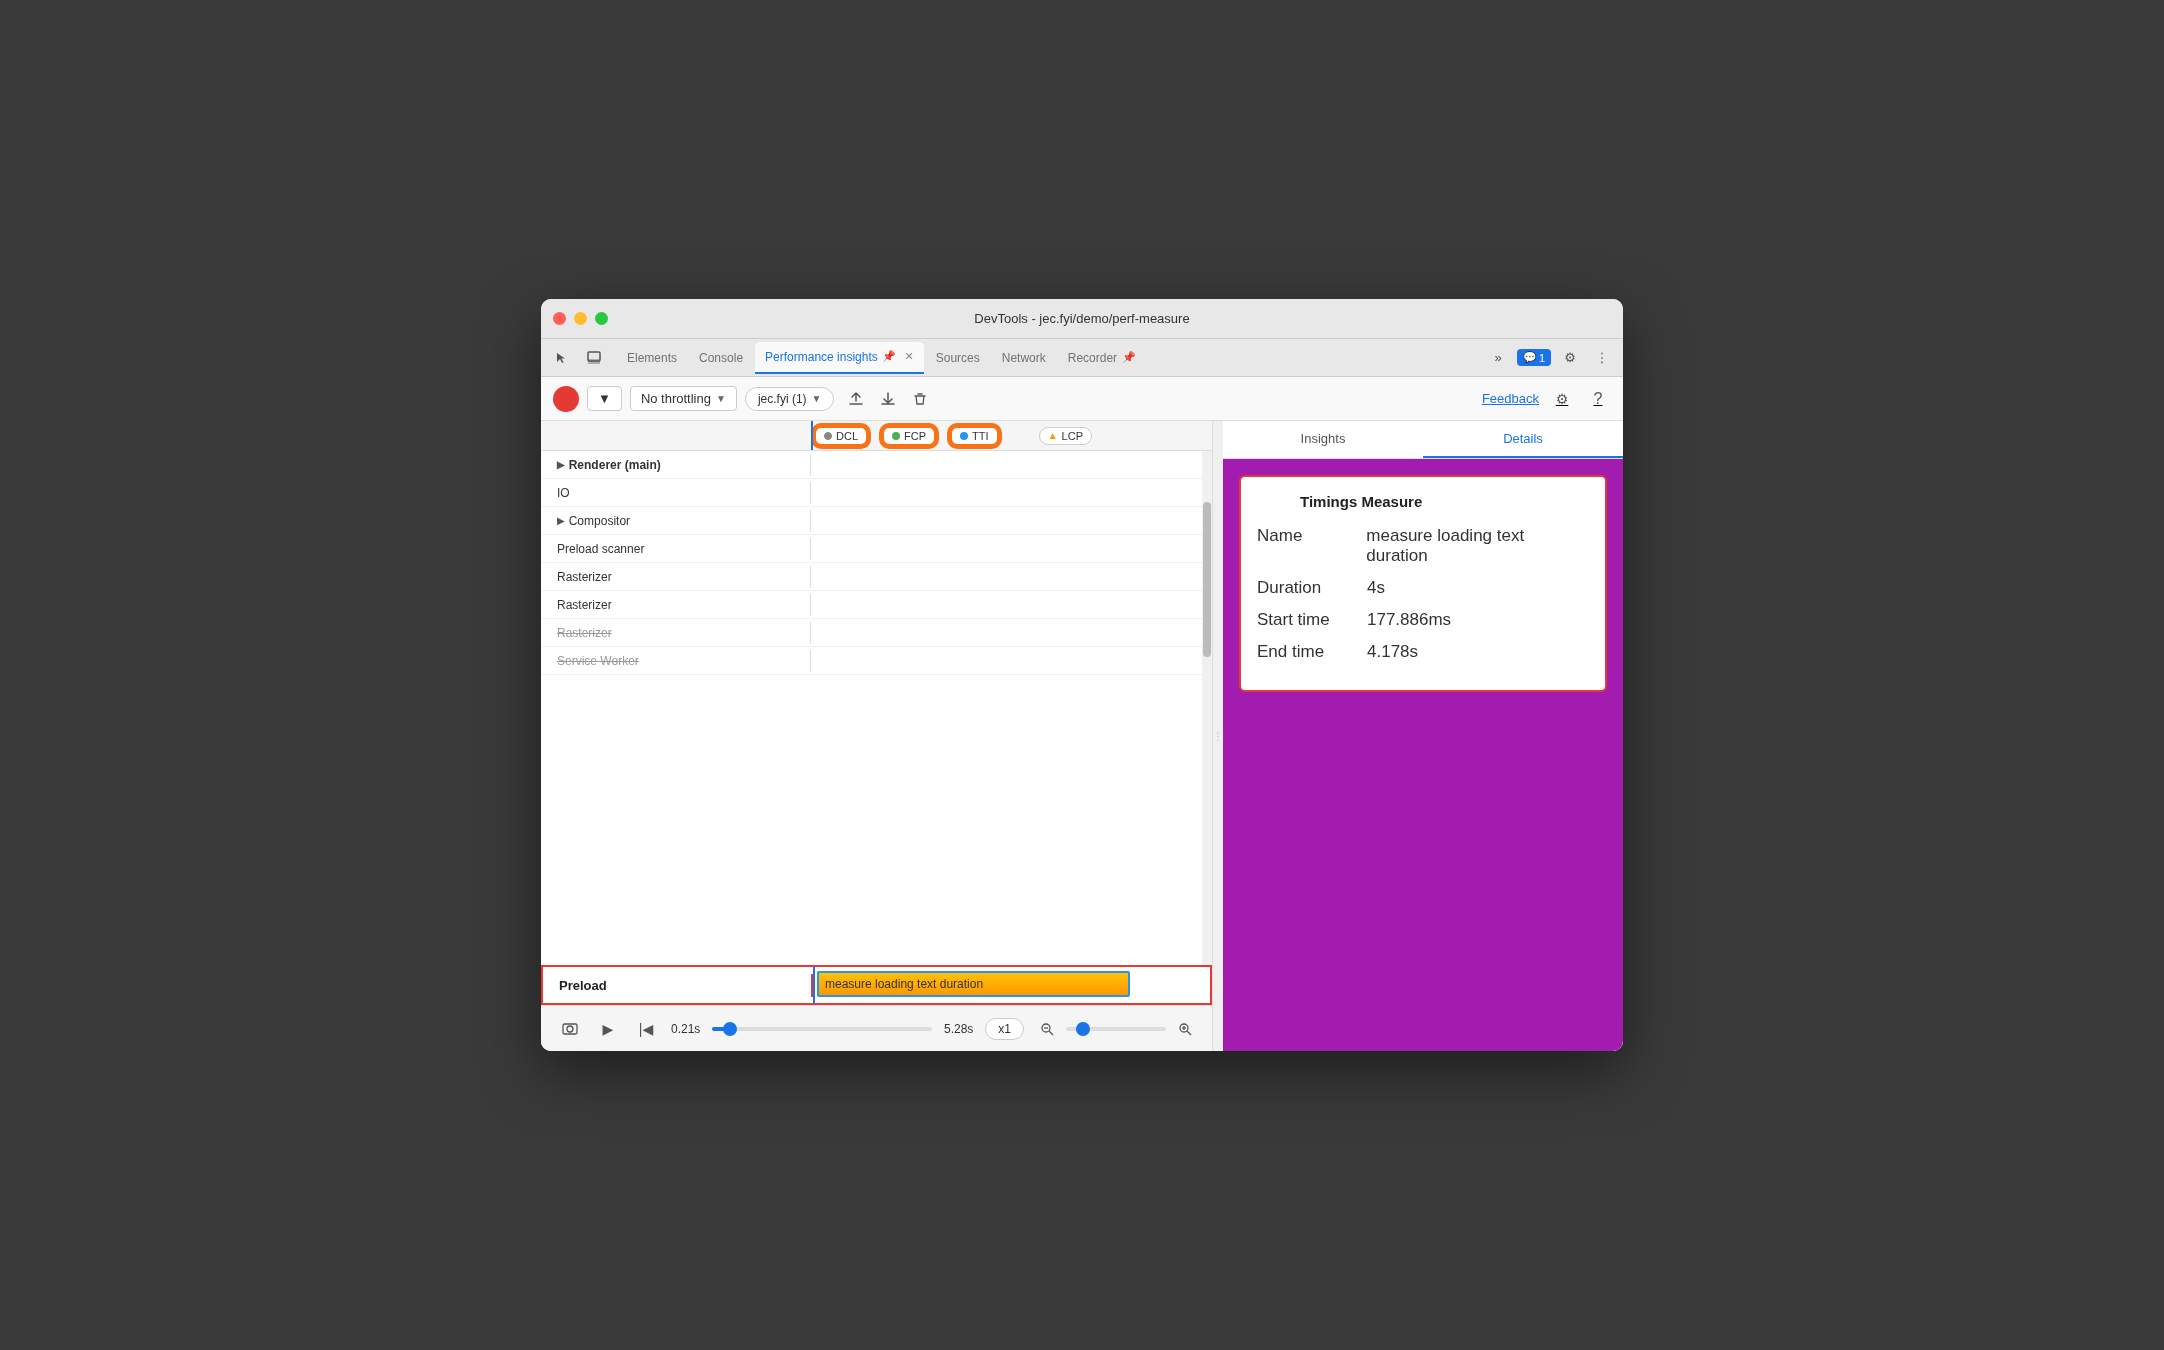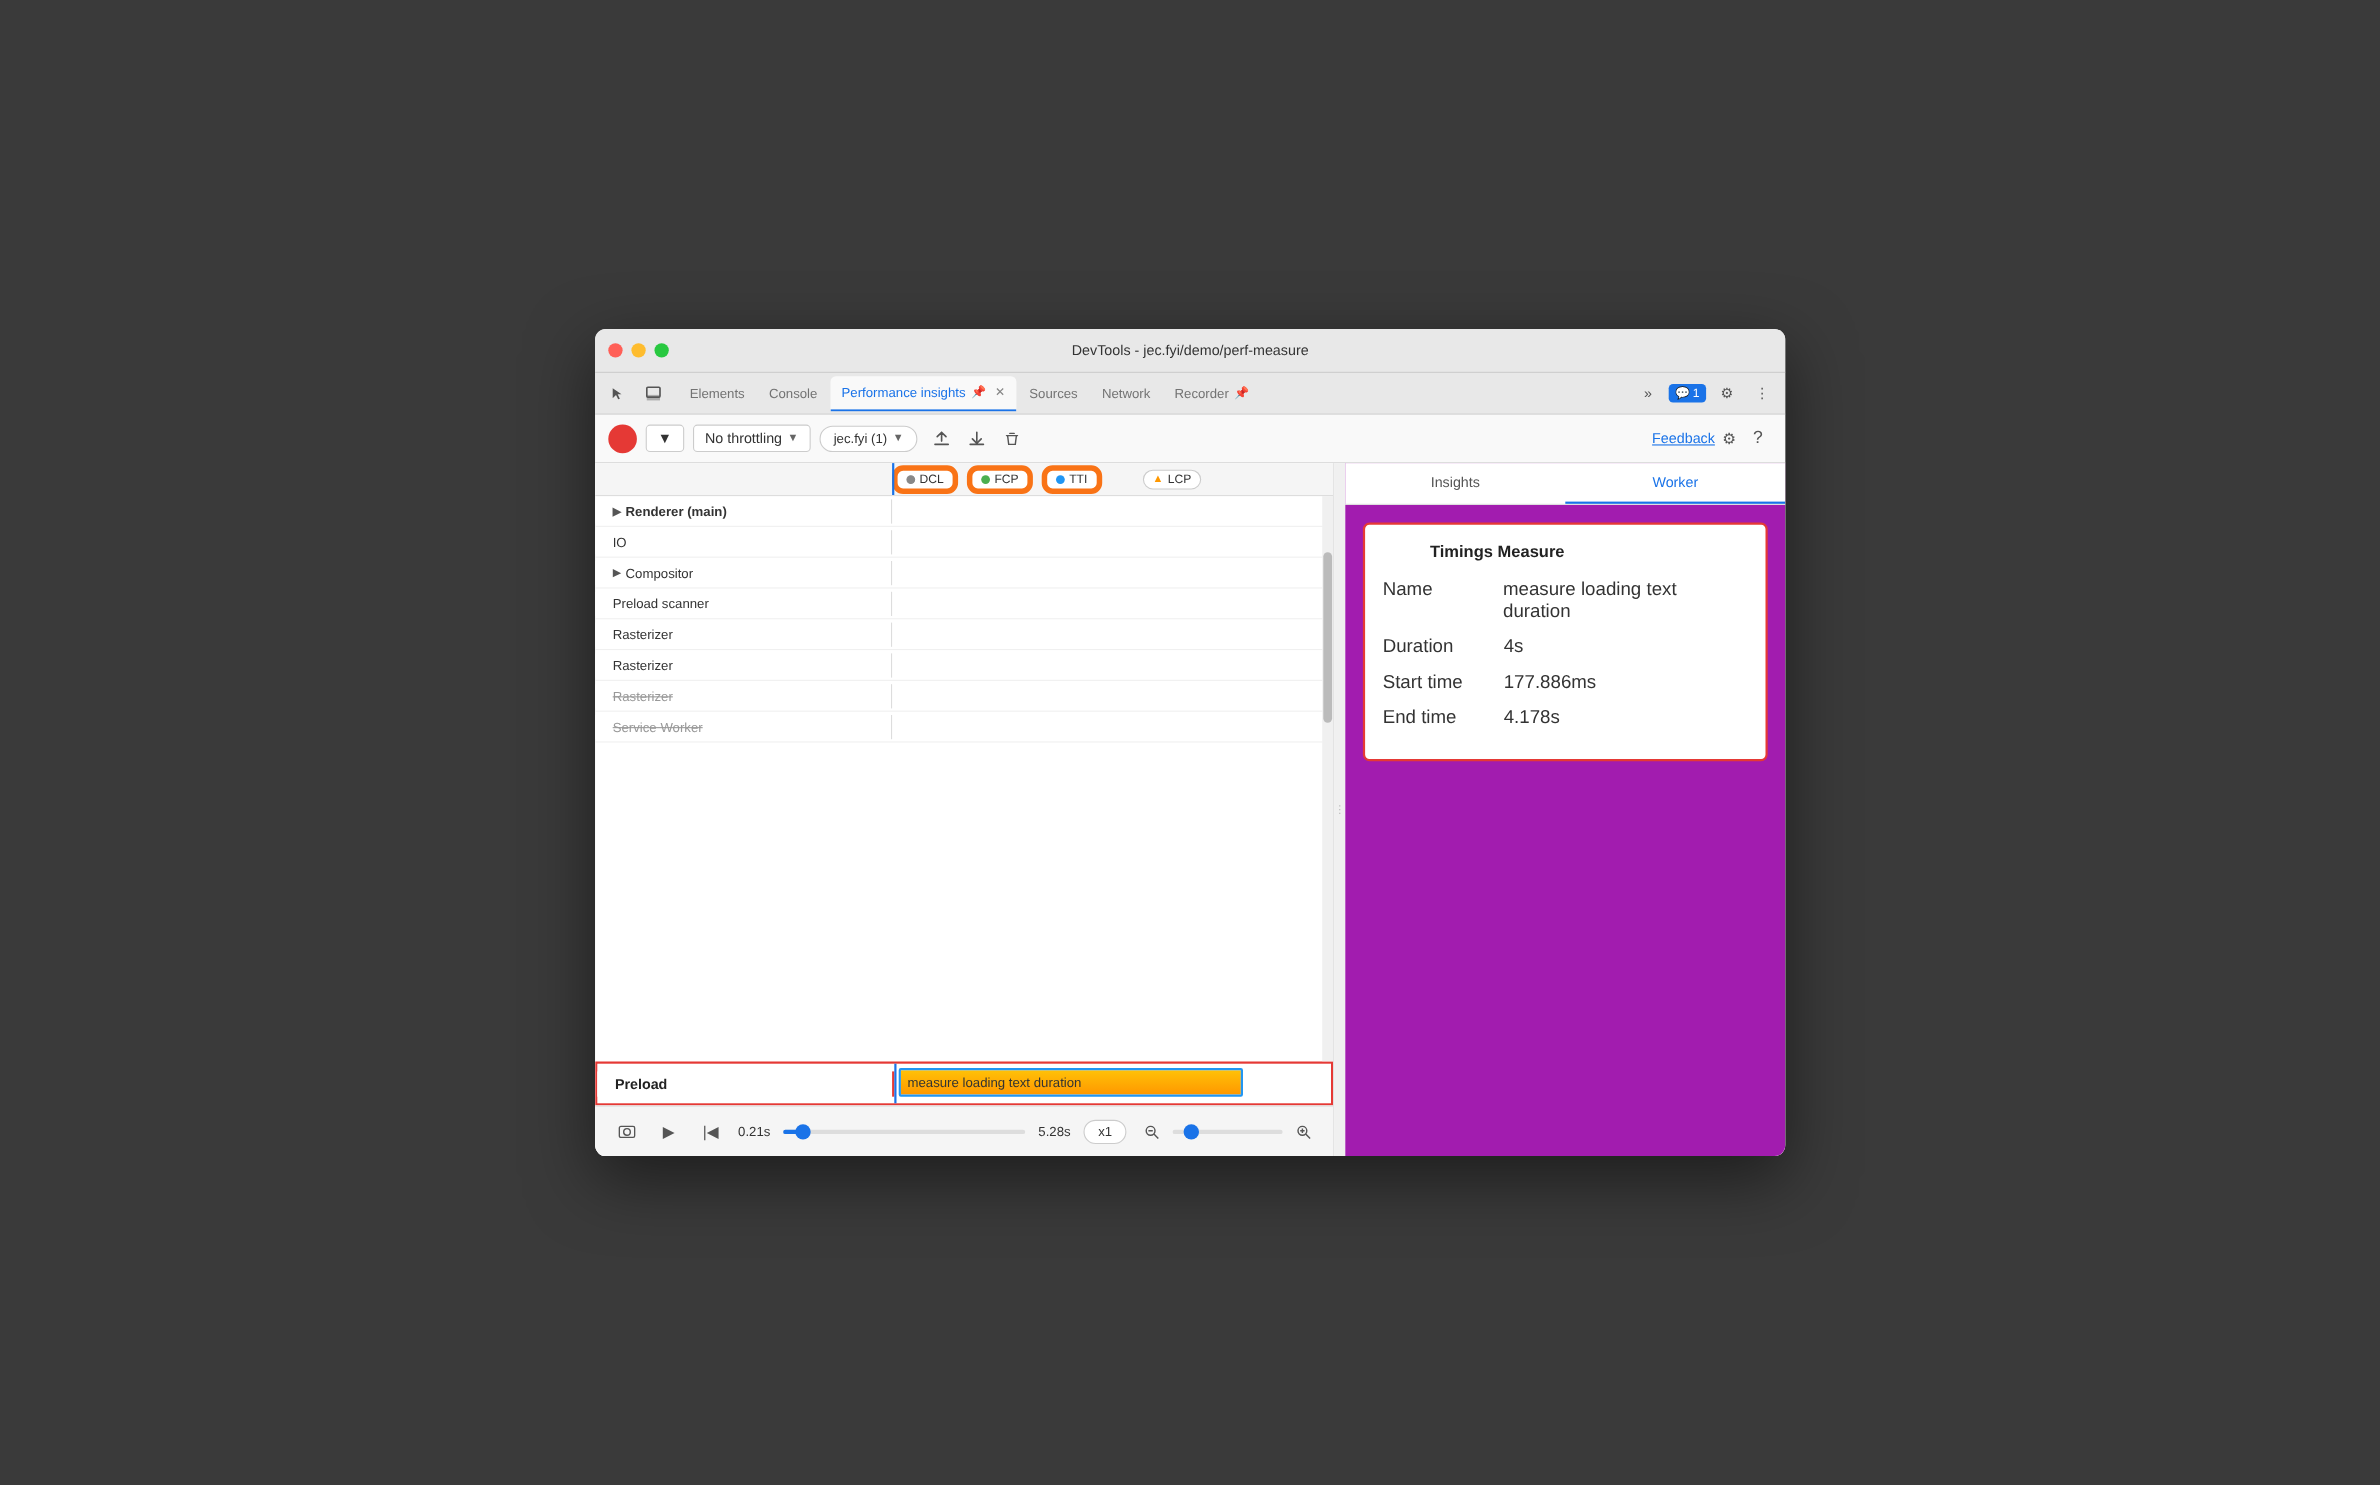--- a/index.html
+++ b/index.html
@@ -183,21 +183,22 @@
       align-items: center;
       justify-content: center;
       color: #555;
       cursor: pointer;
       font-size: 15px;
     }
     .toolbar-right {
       margin-left: auto;
       display: flex;
       align-items: center;
-      gap: 0;
+      gap: 10px;
+      text-decoration: underline;
     }
     .feedback-link {
       font-size: 13px;
       color: #1a73e8;
       text-decoration: underline;
       cursor: pointer;
     }
     .gear-icon-toolbar {
       width: 26px;
       height: 26px;
@@ -834,21 +835,21 @@
           </div>
         </div>
       </div>
     </div>
 
     <div class="resize-handle">⋮</div>
 
     <div class="right-panel">
       <div class="right-panel-tabs">
         <div class="right-tab">Insights</div>
-        <div class="right-tab active">Worker</div>
+        <div class="right-tab active">Details</div>
       </div>
       <div class="right-panel-content">
         <div class="details-card">
           <div class="details-title">Timings Measure</div>
           <div class="detail-row">
             <div class="detail-key">Name</div>
             <div class="detail-value">measure loading text duration</div>
           </div>
           <div class="detail-row">
             <div class="detail-key">Duration</div>

